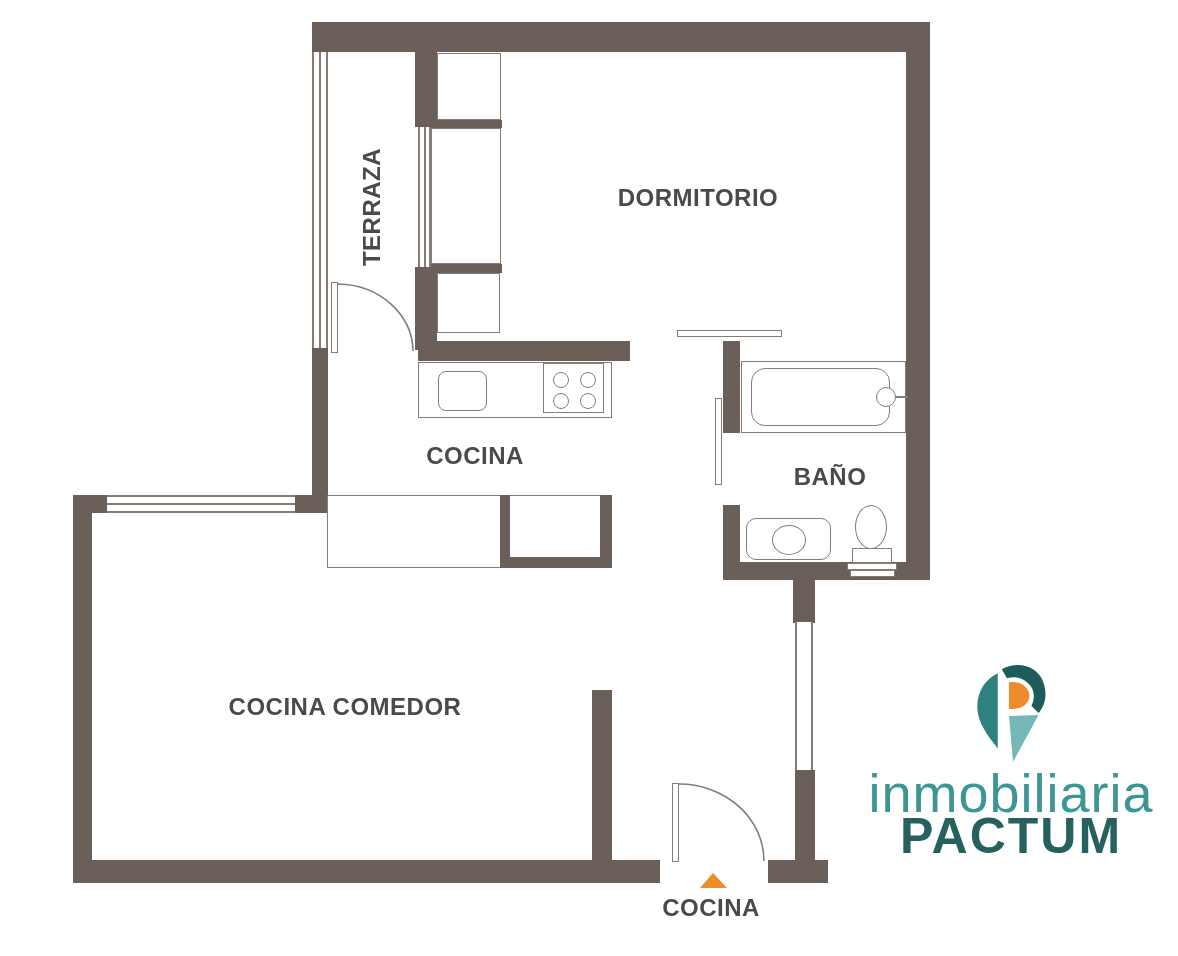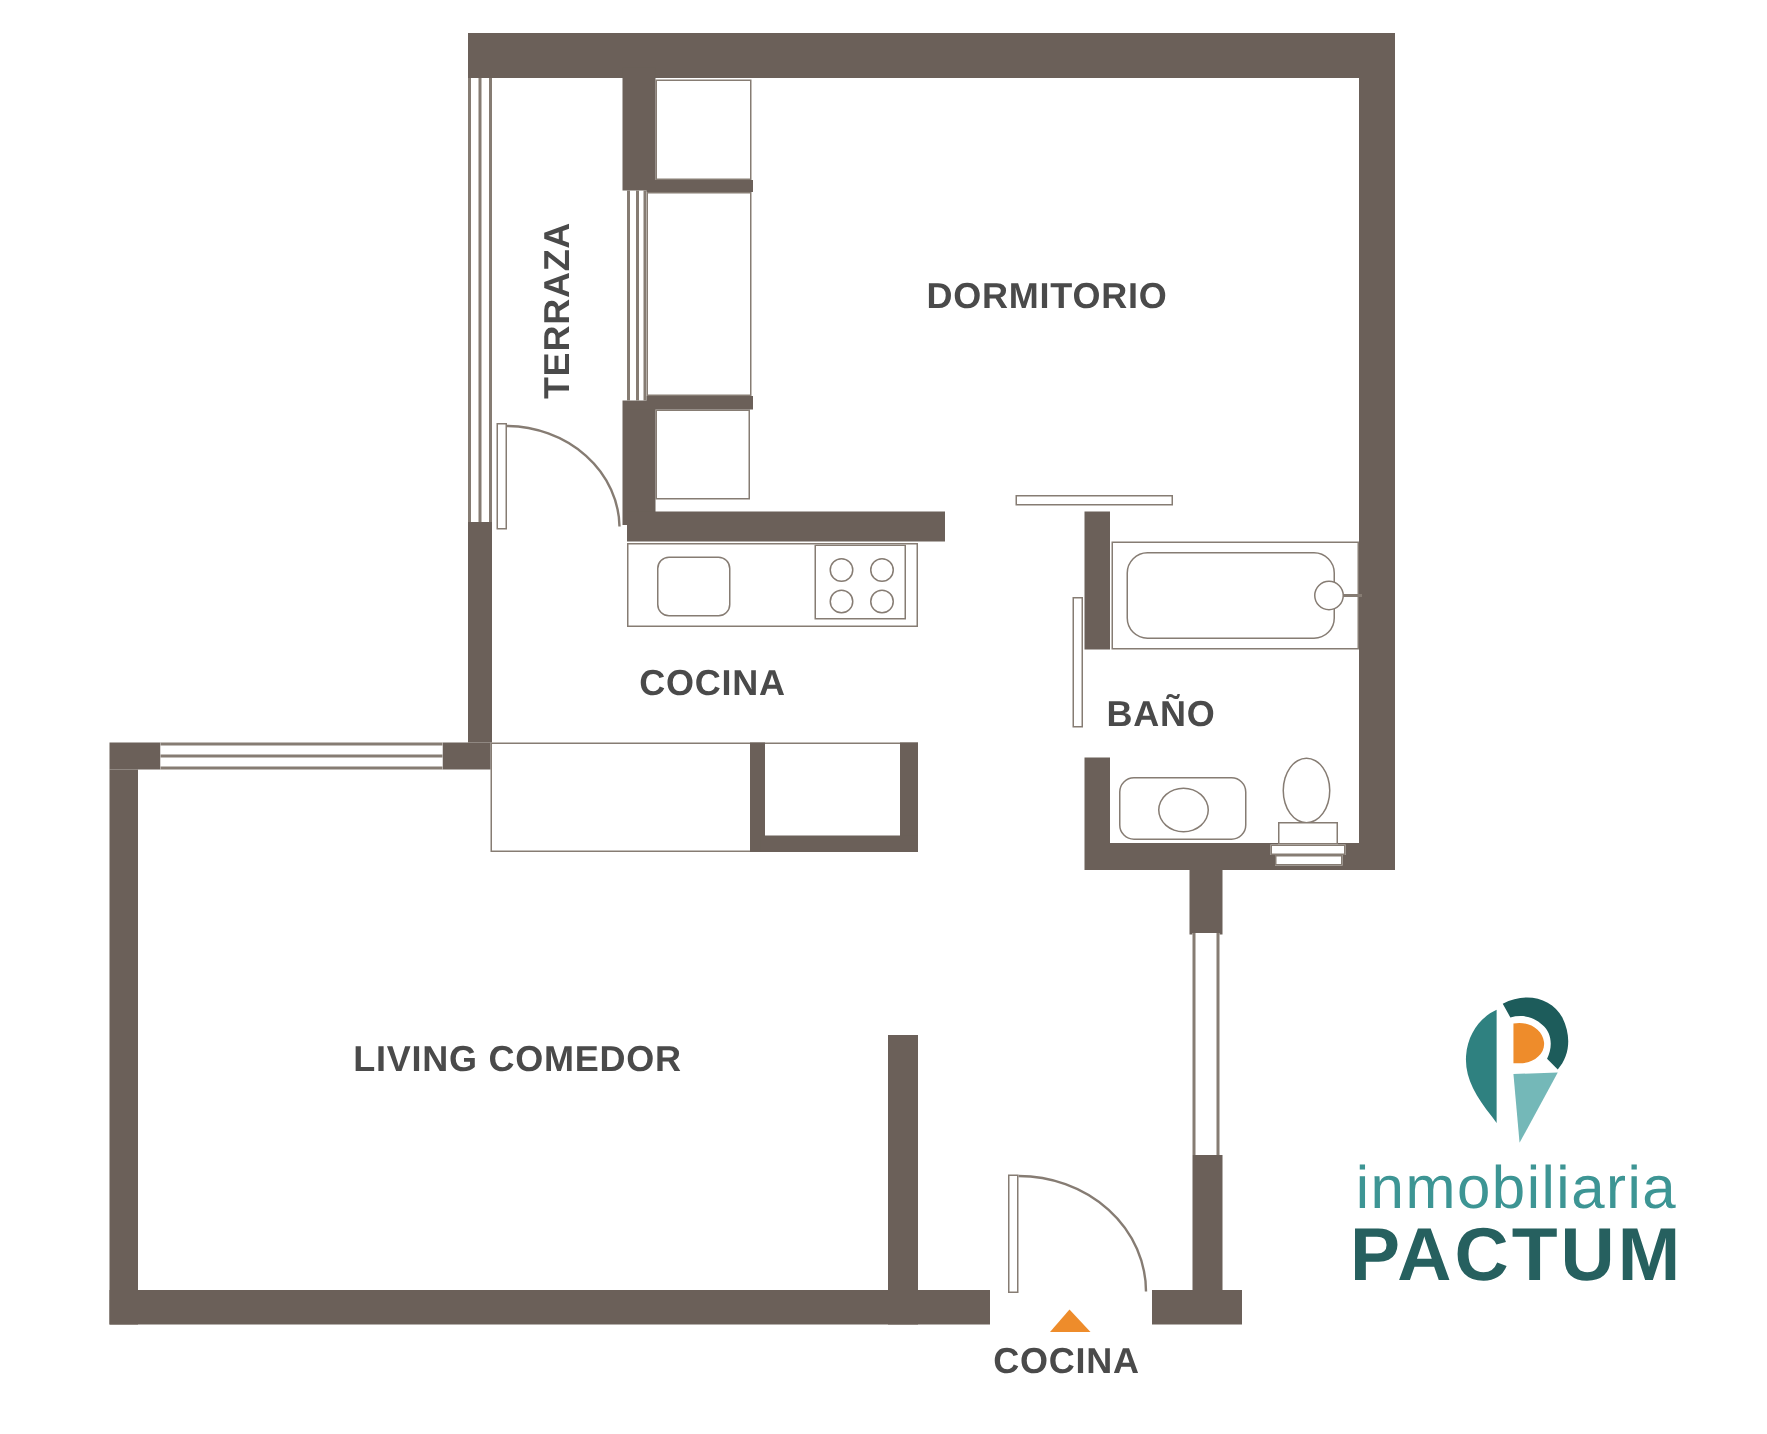--- a/index.html
+++ b/index.html
@@ -35,21 +35,21 @@
   }
   .room-label.vertical{transform:translate(-50%,-50%) rotate(-90deg);}
   .arc{stroke:var(--line);stroke-width:1.6;fill:none;}
   .access-triangle{
     position:absolute;width:0;height:0;
     border-left:13px solid transparent;border-right:14px solid transparent;
     border-bottom:15px solid var(--orange);
   }
   .logo-line1{
     position:absolute;transform:translate(-50%,-50%);
-    font-size:40px;font-weight:400;letter-spacing:1px;color:var(--logo-text);white-space:nowrap;
+    font-size:54px;font-weight:400;letter-spacing:1px;color:var(--logo-text);white-space:nowrap;
   }
   .logo-line2{
     position:absolute;transform:translate(-50%,-50%);
     font-size:50px;font-weight:700;letter-spacing:2px;color:var(--logo-title);white-space:nowrap;
   }
   .seg-dark{fill:var(--teal-dark);}
   .seg-mid{fill:var(--teal-mid);}
   .seg-light{fill:var(--teal-light);}
   .seg-orange{fill:var(--orange);}
 </style>
@@ -119,22 +119,22 @@
     </div>
 
   <svg class="abs" style="left:0;top:0;" width="1178" height="956" viewBox="0 0 1178 956">
     <path class="arc" d="M 338 284 A 76 68 0 0 1 413 351"></path>
     <path class="arc" d="M 679 784 A 85 77 0 0 1 764 861"></path>
   </svg>
 
   <div class="room-label vertical" style="left:372px;top:207px;">TERRAZA</div>
   <div class="room-label" style="left:698px;top:198px;">DORMITORIO</div>
   <div class="room-label" style="left:475px;top:456px;">COCINA</div>
-  <div class="room-label" style="left:774px;top:477px;">BAÑO</div>
-  <div class="room-label" style="left:345px;top:707px;">LIVING COMEDOR</div>
+  <div class="room-label" style="left:830px;top:477px;">BAÑO</div>
+  <div class="room-label" style="left:345px;top:707px;">COCINA COMEDOR</div>
   <div class="room-label" style="left:711px;top:908px;">COCINA</div>
 
   <div class="access-triangle" style="left:700px;top:873px;"></div>
 
   <div class="abs" style="left:860px;top:650px;width:310px;height:230px;">
     <svg class="abs" style="left:115px;top:11px;" width="72" height="108" viewBox="0 0 70 106">
       <path class="seg-mid" d="M 22 12 C 11 17 3 28 2 42 C 1 56 8 68 19 82 L 22 86 Z"></path>
       <path class="seg-dark" d="M 26 8 C 41 0 58 4 65 17 C 71 29 70 42 62 51 L 55 44 C 59 36 58 27 52 22 C 46 16 38 15 31 17 Z"></path>
       <path class="seg-orange" d="M 33 21 C 43 19 52 25 53 33 C 54 41 46 47 37 47 L 33 47 Z"></path>
       <path class="seg-light" d="M 33 54 L 62 53 L 37 99 Z"></path>

